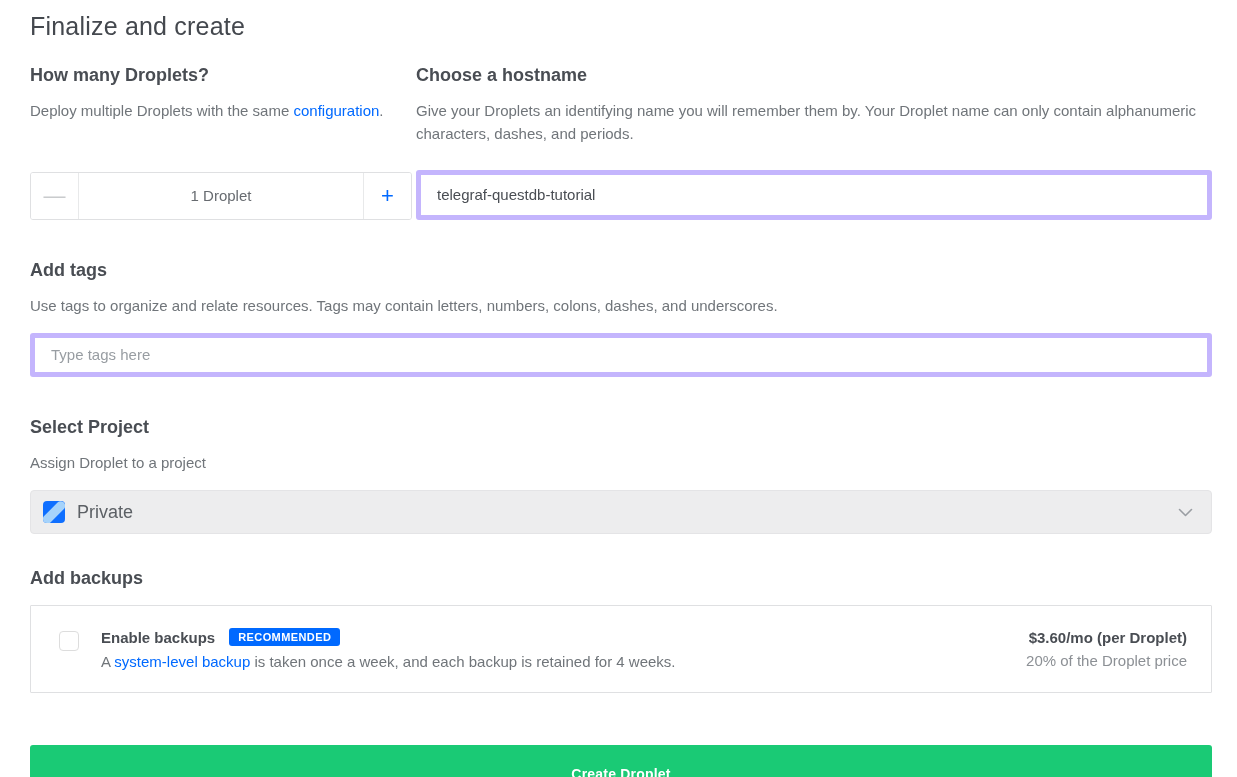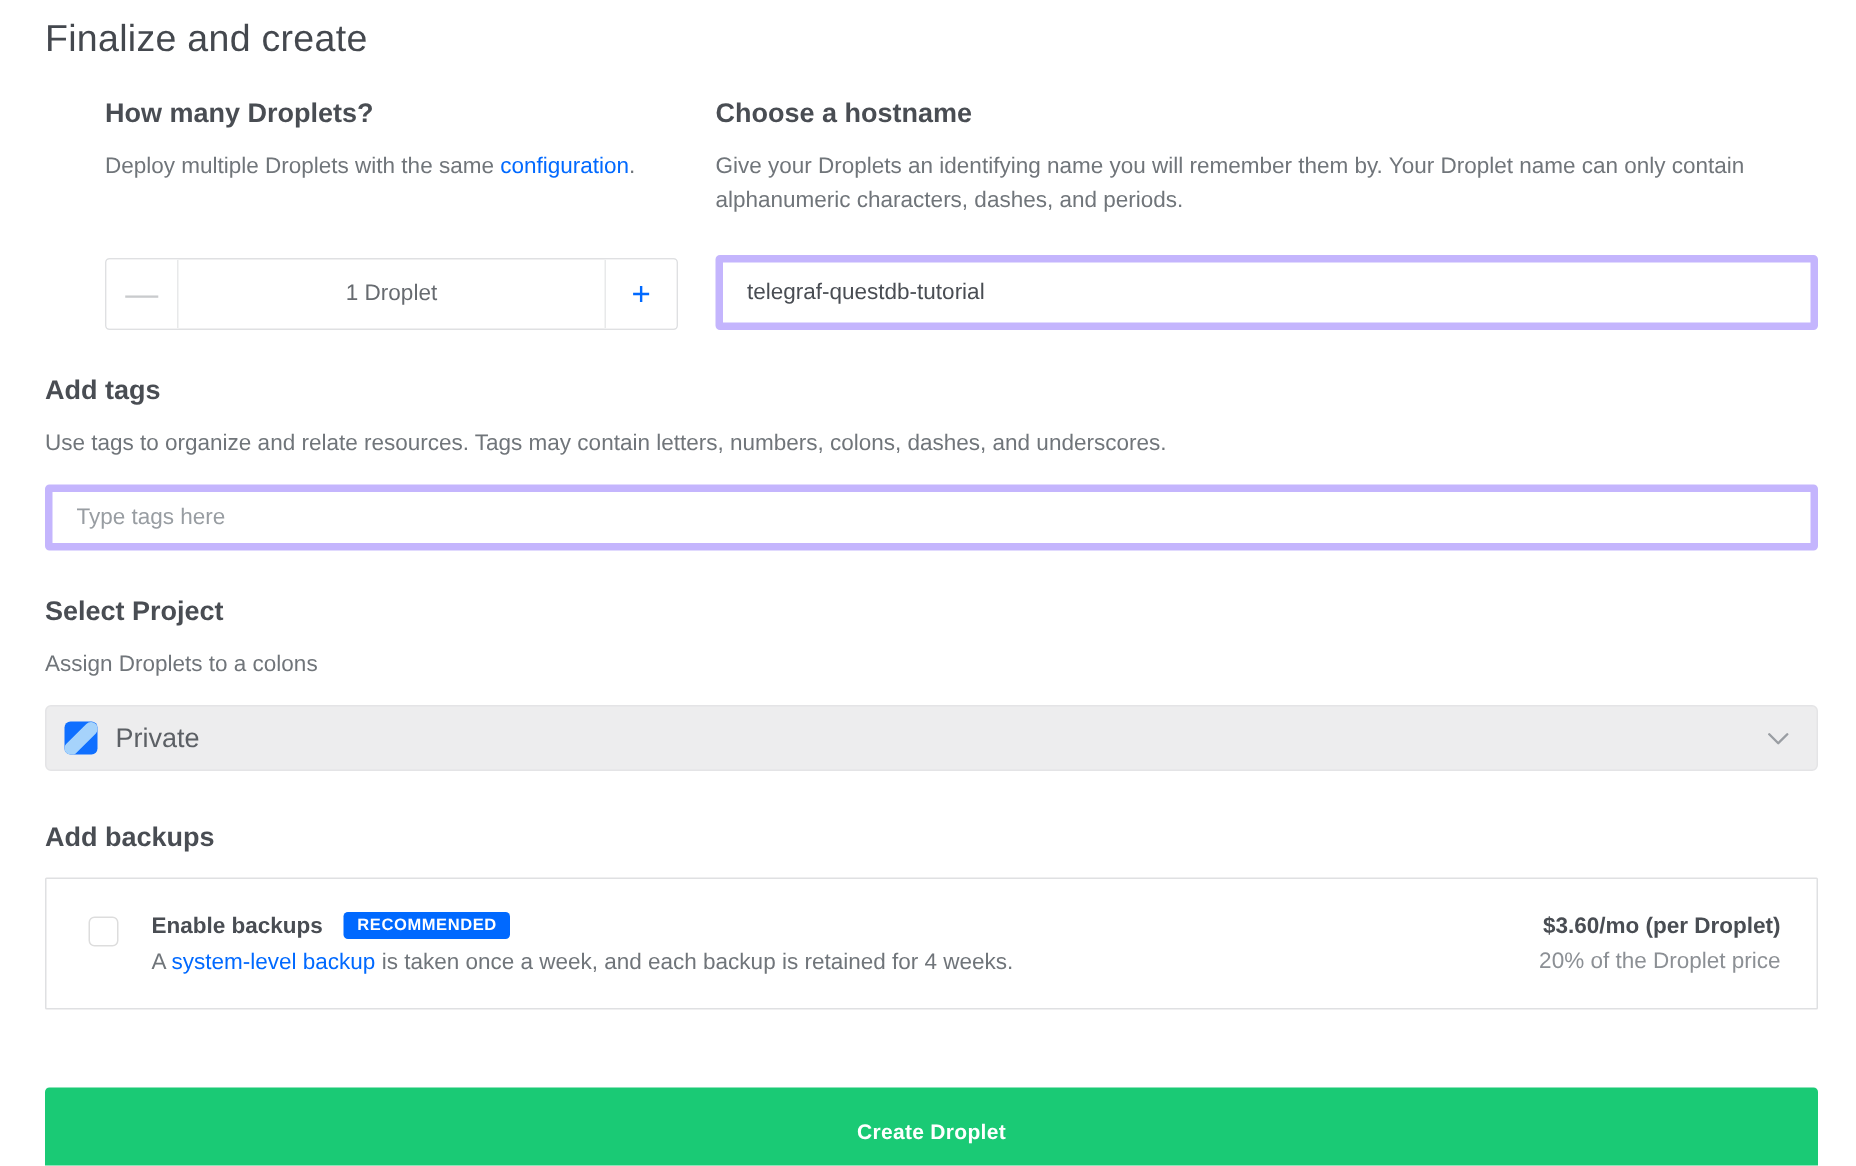--- a/index.html
+++ b/index.html
@@ -28,21 +28,21 @@
   }
   p.desc {
     font-size: 15px;
     color: #70757a;
     margin: 0;
     line-height: 1.55;
   }
   a.inline-link { color: #0069ff; text-decoration: none; cursor: pointer; }
 
   
-  .top-row { display: flex; gap: 25px; align-items: stretch; margin-left: 40px; }
+  .top-row { display: flex; gap: 4px; align-items: stretch; }
   .col-left { width: 382px; flex: 0 0 382px; display: flex; flex-direction: column; }
   .col-right { flex: 1; display: flex; flex-direction: column; }
   .control-slot { margin-top: auto; padding-top: 24px; }
 
   
   .stepper {
     display: flex;
     border: 1px solid #dfe0e2;
     border-radius: 3px;
     height: 48px;
@@ -73,21 +73,21 @@
     padding: 0 16px;
     font-size: 15px;
     color: #494d53;
     outline: none;
     font-family: inherit;
     background: #fff;
   }
   .text-input::placeholder { color: #989da2; }
   .tags-input { height: 44px; margin-top: 16px; }
 
-  .section { margin-top: 30px; }
+  .section { margin-top: 40px; }
   .section-backups { margin-top: 34px; }
 
   
   .dropdown {
     margin-top: 16px;
     height: 44px;
     background: #ededee;
     border: 1px solid #e4e4e6;
     border-radius: 4px;
     display: flex;
@@ -201,21 +201,21 @@
   </div>
 
   <div class="section">
     <h2 class="section-heading">Add tags</h2>
     <p class="desc">Use tags to organize and relate resources. Tags may contain letters, numbers, colons, dashes, and underscores.</p>
     <input class="text-input tags-input" type="text" placeholder="Type tags here" style="">
   </div>
 
   <div class="section">
     <h2 class="section-heading">Select Project</h2>
-    <p class="desc">Assign Droplets to a colons</p>
+    <p class="desc">Assign Droplet to a project</p>
     <div class="dropdown">
       <div class="project-icon">
           <div class="stripe"></div>
         </div>
       <div class="dropdown-label">Private</div>
       <div class="chevron">
         <svg width="15" height="9" viewBox="0 0 15 9">
             <path d="M1.5 1.5 L7.5 7.5 L13.5 1.5" fill="none" stroke="#9a9ea3" stroke-width="1.6" stroke-linecap="round" stroke-linejoin="round"></path>
           </svg>
       </div>

